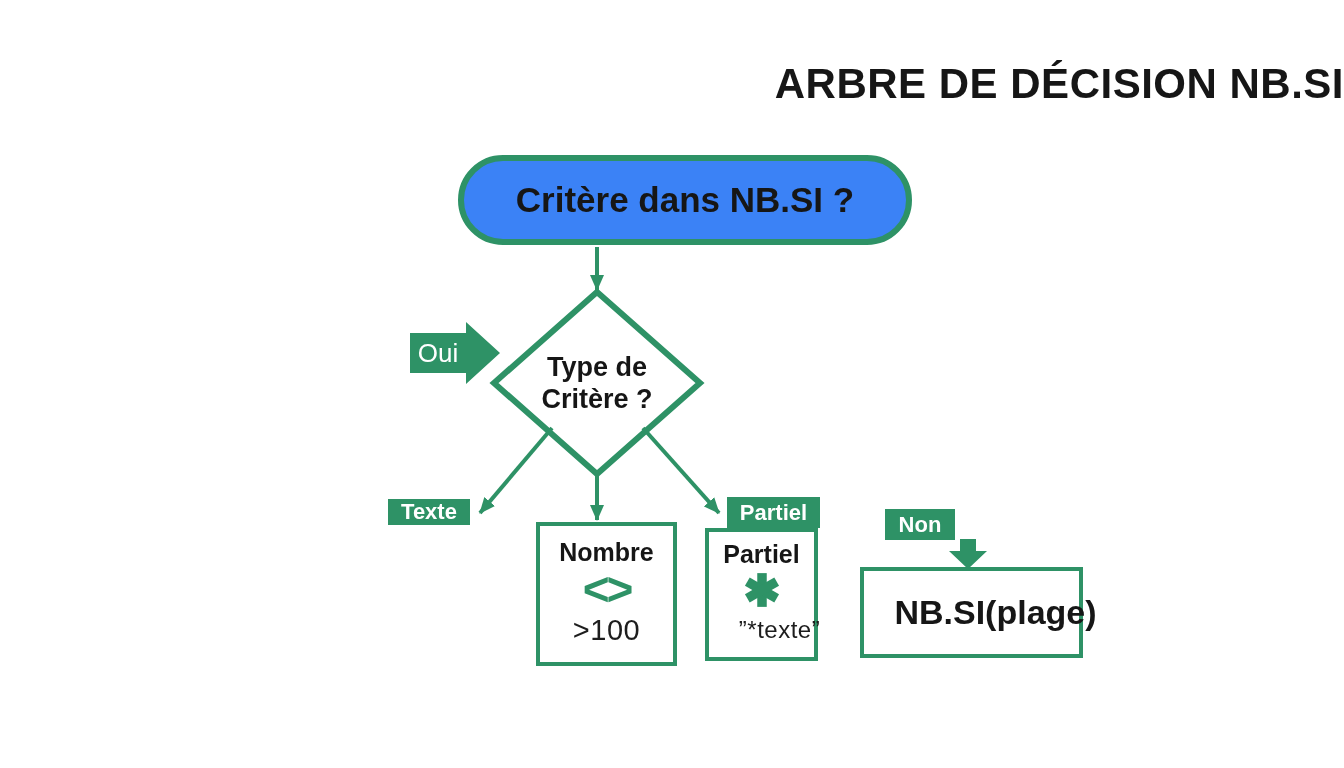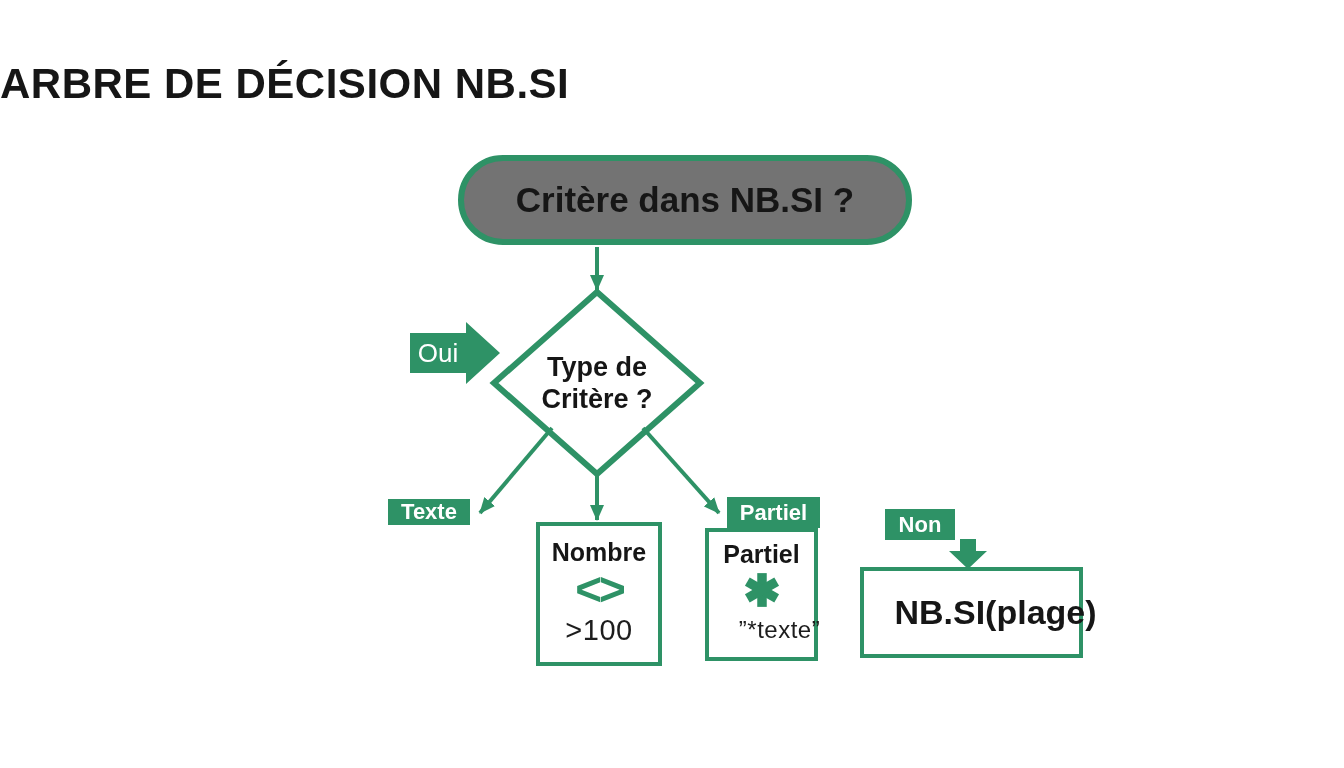--- a/index.html
+++ b/index.html
@@ -3,31 +3,31 @@
 <meta charset="utf-8">
 <style>
   html,body{margin:0;padding:0;background:#fff;}
   .canvas{
     position:relative;width:1344px;height:768px;overflow:hidden;
     background:var(--background,#ffffff);
     font-family:"Liberation Sans",sans-serif;
     color:var(--ink,#161616);
   }
   .title{
-    position:absolute;top:60px;left:0;width:1344px;text-align:left;
+    position:absolute;top:60px;left:0;width:1344px;text-align:right;
     font-size:42px;font-weight:bold;letter-spacing:.5px;color:var(--ink,#161616);
   }
   .wires{position:absolute;left:0;top:0;width:1344px;height:768px;}
   .wires line{stroke:var(--green,#2E9266);stroke-width:4;}
   .wires .shape-fill{fill:var(--green,#2E9266);}
   .wires .diamond{fill:#fff;stroke:var(--green,#2E9266);stroke-width:6;}
   #ah path{fill:var(--green,#2E9266);}
   .pill{
     position:absolute;left:458px;top:155px;width:454px;height:90px;box-sizing:border-box;
-    border:6px solid var(--green,#2E9266);border-radius:48px;background:#737373;
+    border:6px solid var(--green,#2E9266);border-radius:48px;background:#3b82f6;
     display:flex;align-items:center;justify-content:center;
     font-size:35px;font-weight:bold;
   }
   .diamond-label{
     position:absolute;left:512px;top:352px;width:170px;text-align:center;
     font-size:27px;font-weight:bold;line-height:1.18;white-space:pre-line;
   }
   .oui-label{
     position:absolute;left:410px;top:333px;width:56px;height:40px;
     display:flex;align-items:center;justify-content:center;
@@ -40,21 +40,21 @@
   }
   #tag-texte{left:388px;top:499px;width:82px;height:26px;}
   #tag-partiel{left:727px;top:497px;width:93px;height:31px;}
   #tag-non{left:885px;top:509px;width:70px;height:31px;}
   .box{
     position:absolute;background:#fff;box-sizing:border-box;
     border:4px solid var(--green,#2E9266);
     display:flex;flex-direction:column;align-items:center;
   }
   #box-texte{left:379px;top:540px;width:112px;height:121px;padding-top:13px;}
-  #box-nombre{left:536px;top:522px;width:126px;height:144px;padding-top:13px;}
+  #box-nombre{left:536px;top:522px;width:141px;height:144px;padding-top:13px;}
   #box-partiel{left:705px;top:528px;width:113px;height:133px;padding-top:9px;}
   #box-result{left:860px;top:567px;width:223px;height:91px;justify-content:center;padding-left:48px;}
   .inner-title{font-weight:bold;font-size:25px;line-height:1.1;}
   .example{font-size:25px;font-weight:normal;color:#1d1d1d;letter-spacing:.5px;}
   #box-texte .example{margin-top:9px;}
   .icon-glyph{
     color:var(--green,#2E9266);font-weight:bold;font-size:46px;line-height:.9;
     letter-spacing:-3px;margin-top:2px;
   }
   #box-nombre .example{margin-top:4px;font-size:29px;}

